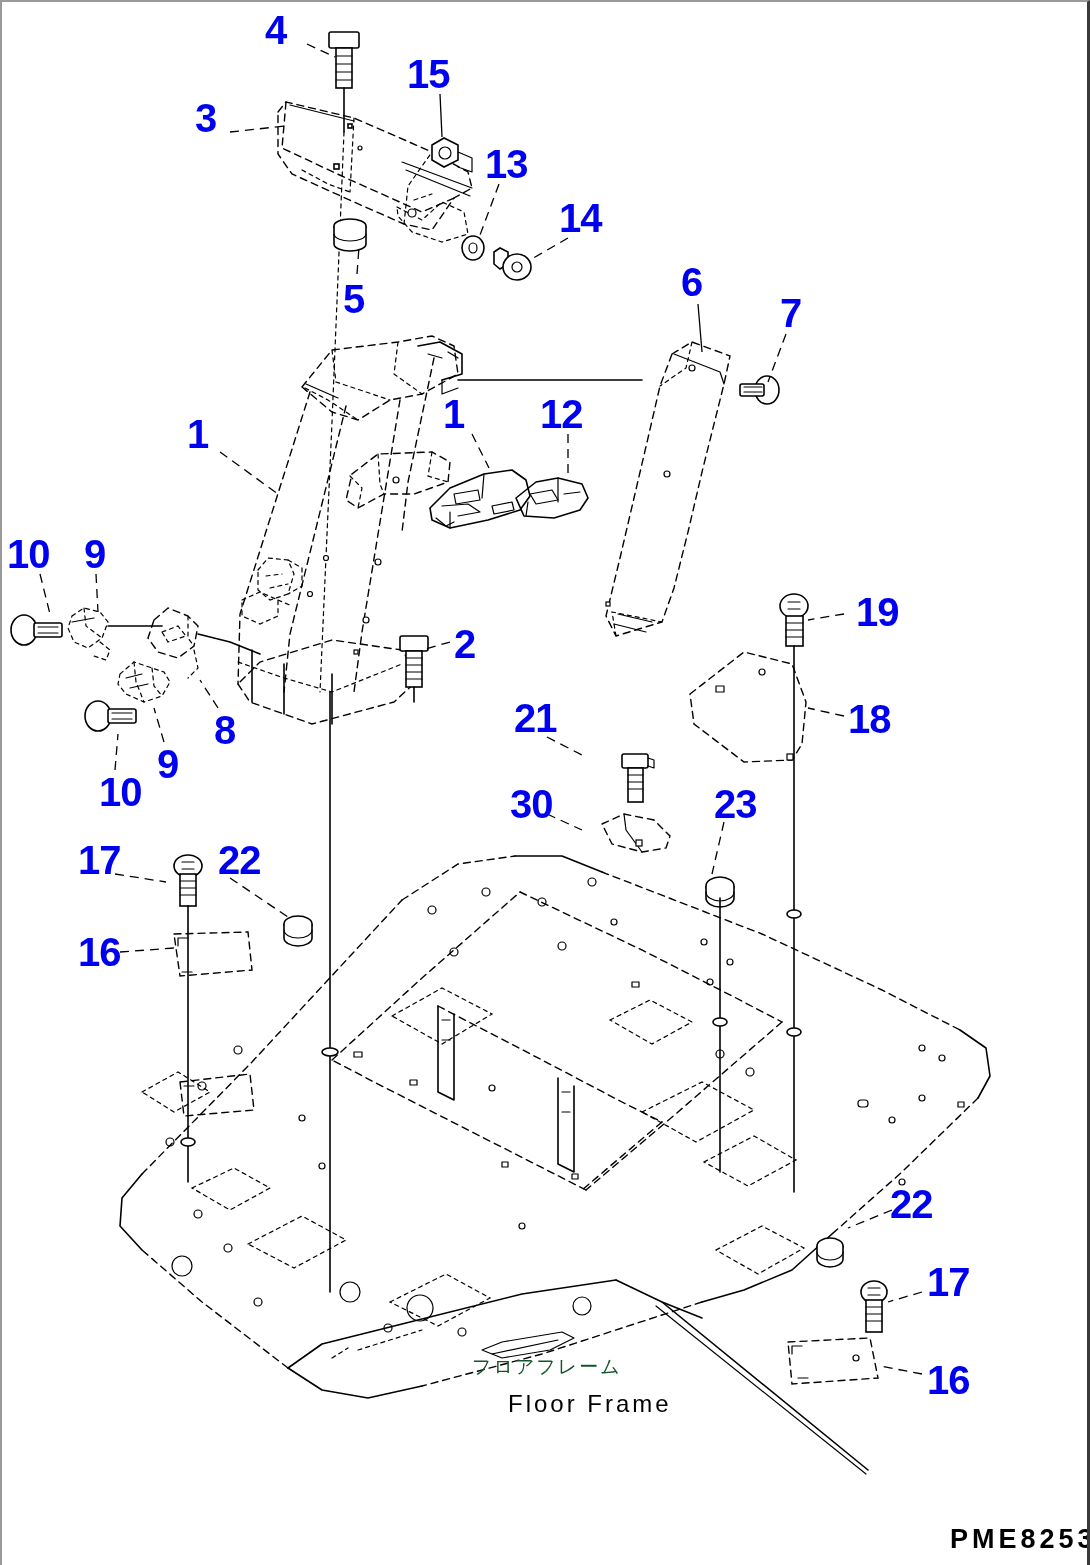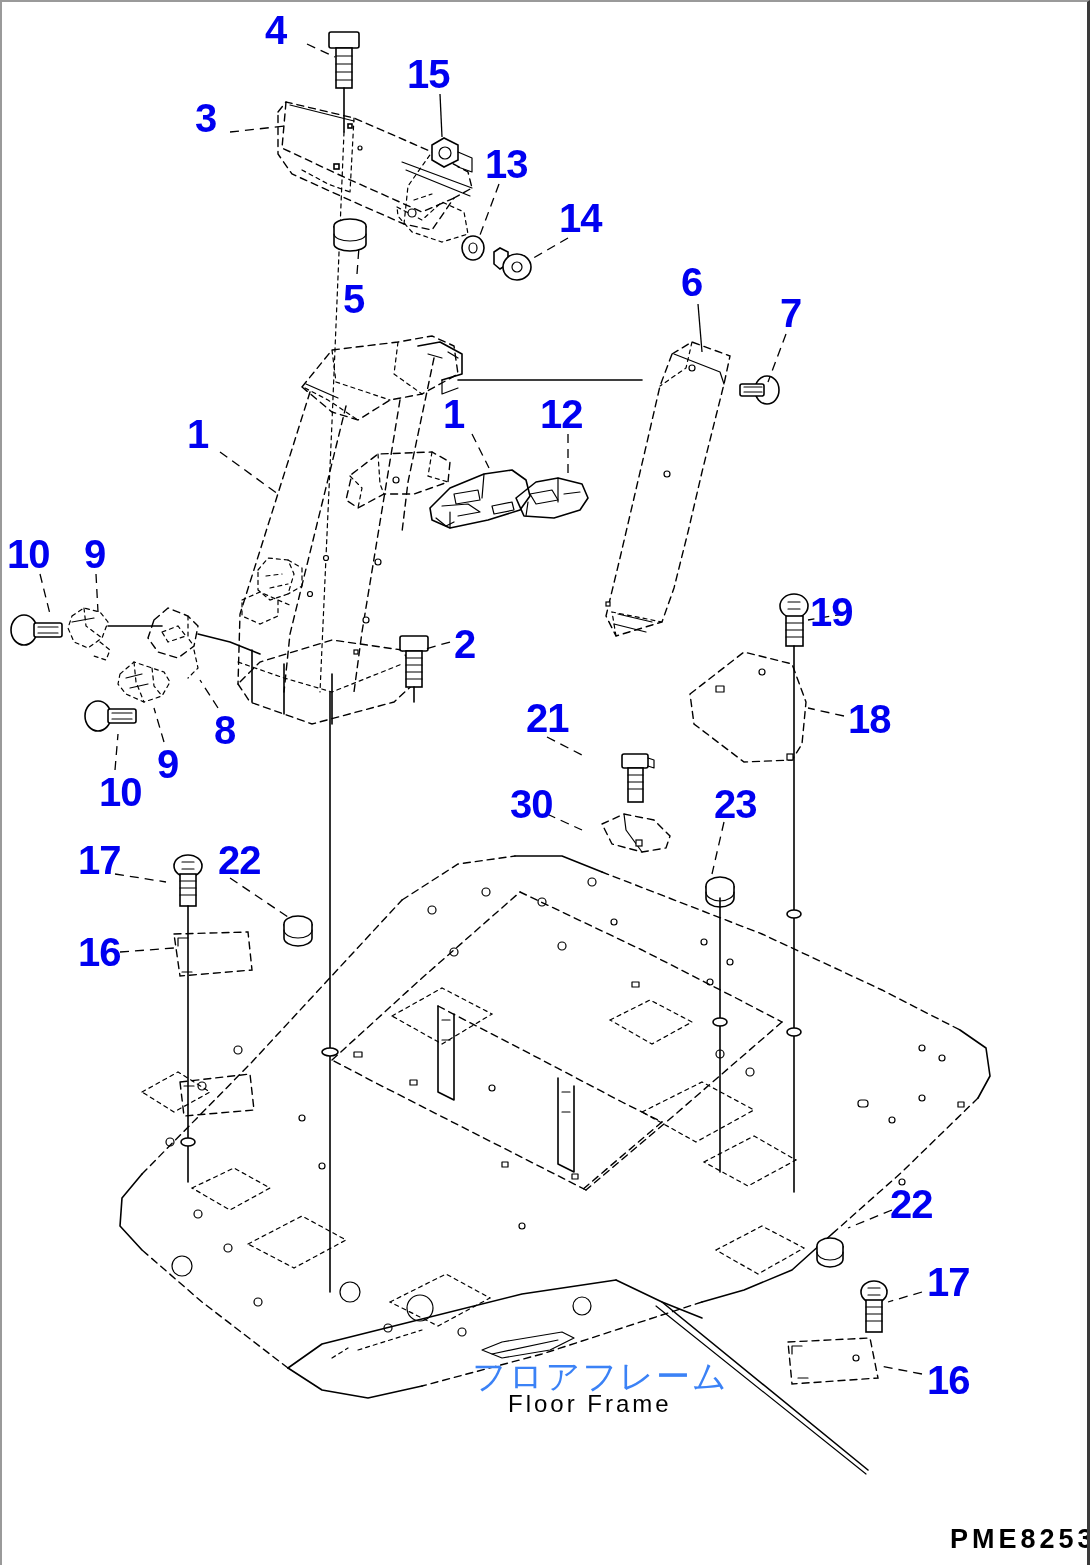--- a/index.html
+++ b/index.html
@@ -32,23 +32,23 @@
     font-family: "Liberation Sans", sans-serif;
     font-weight: bold;
     font-size: 40px;
     line-height: 40px;
     letter-spacing: -1px;
     user-select: none;
     white-space: nowrap;
   }
   .caption-jp {
     position: absolute;
-    color: #3b82f6;
+    color: #14532d;
     font-family: "DejaVu Sans", sans-serif;
-    font-size: 34px;
+    font-size: 19px;
     letter-spacing: 2px;
     white-space: nowrap;
   }
   .caption-en {
     position: absolute;
     color: #000000;
     font-family: "Liberation Sans", sans-serif;
     font-size: 24px;
     letter-spacing: 3px;
     white-space: nowrap;
@@ -452,23 +452,23 @@
   <div class="callout" style="left:778px;  top:291px;">7</div>
   <div class="callout" style="left:185px;  top:412px;">1</div>
   <div class="callout" style="left:441px;  top:392px;">1</div>
   <div class="callout" style="left:538px;  top:392px;">12</div>
   <div class="callout" style="left:5px;    top:532px;">10</div>
   <div class="callout" style="left:82px;   top:532px;">9</div>
   <div class="callout" style="left:452px;  top:622px;">2</div>
   <div class="callout" style="left:212px;  top:708px;">8</div>
   <div class="callout" style="left:155px;  top:742px;">9</div>
   <div class="callout" style="left:97px;   top:770px;">10</div>
-  <div class="callout" style="left:808px;  top:590px;">19</div>
+  <div class="callout" style="left:854px;  top:590px;">19</div>
   <div class="callout" style="left:846px;  top:697px;">18</div>
-  <div class="callout" style="left:524px;  top:696px;">21</div>
+  <div class="callout" style="left:512px;  top:696px;">21</div>
   <div class="callout" style="left:508px;  top:782px;">30</div>
   <div class="callout" style="left:712px;  top:782px;">23</div>
   <div class="callout" style="left:76px;   top:838px;">17</div>
   <div class="callout" style="left:216px;  top:838px;">22</div>
   <div class="callout" style="left:76px;   top:930px;">16</div>
   <div class="callout" style="left:888px;  top:1182px;">22</div>
   <div class="callout" style="left:925px;  top:1260px;">17</div>
   <div class="callout" style="left:925px;  top:1358px;">16</div>
 
   <div class="caption-jp" style="left:470px; top:1352px;">フロアフレーム</div>

